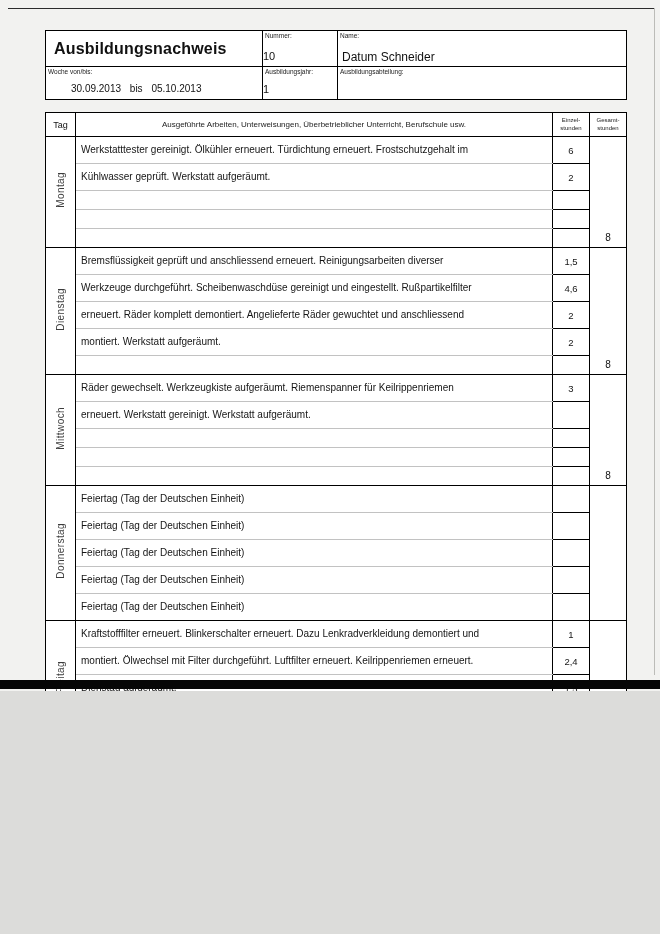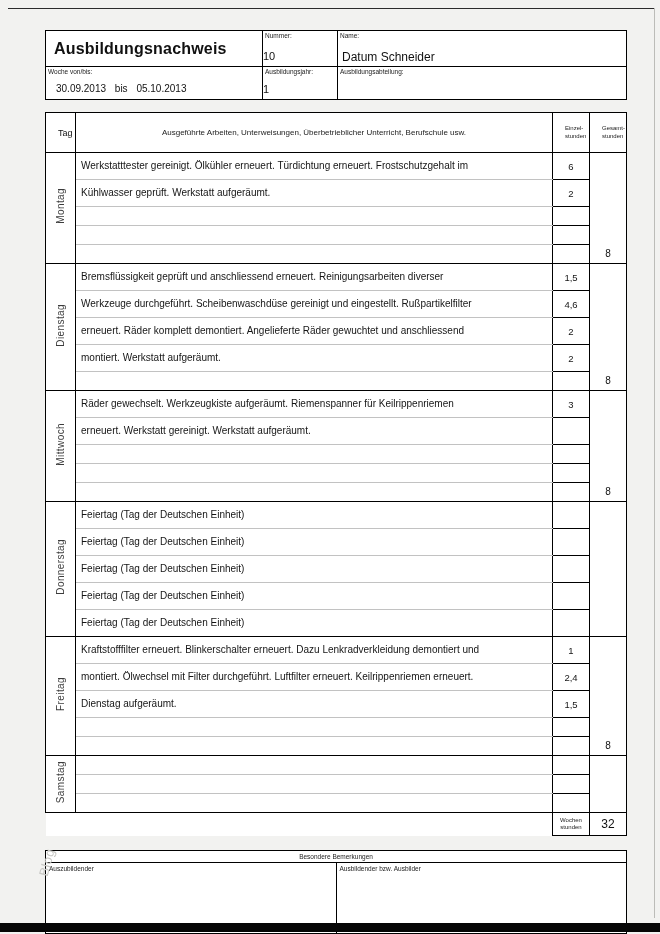--- a/index.html
+++ b/index.html
@@ -2,21 +2,21 @@
 <html><head>
 <meta charset="utf-8">
 <style>
   * { box-sizing: border-box; }
   html, body { margin: 0; padding: 0; }
   body { background: #dcdcda; font-family: "Liberation Sans", "DejaVu Sans", sans-serif; }
 
   .page {
     position: relative;
     width: 660px;
-    height: 934px;
+    height: 691px;
     background: #f2f2f0;
     overflow: hidden;
     color: #111;
   }
 
   
   .scan-top-line { position: absolute; top: 8px; left: 8px; right: 6px; height: 1px; background: #2b2b2b; }
   .scan-right-line { position: absolute; top: 8px; right: 5px; bottom: 16px; width: 1px; background: #bcbcb8; }
   .scan-bottom-bar { position: absolute; left: 0; right: 0; bottom: 2px; height: 9px; background: #060606; }
 
@@ -32,27 +32,27 @@
   }
   .hcell { border-right: 1px solid #000; border-bottom: 1px solid #000; display: flex; flex-direction: column; overflow: hidden; }
   .hcell.col-last { border-right: none; }
   .hcell.row-last { border-bottom: none; }
   .title-cell { justify-content: center; padding-left: 8px; }
   .form-title { font-size: 16px; font-weight: bold; letter-spacing: 0.2px; }
   .small-label { font-size: 6.5px; color: #222; padding: 1px 0 0 2px; line-height: 1.2; }
   .hval { font-size: 11px; }
   .hval.center { text-align: left; }
   .hval.name { font-size: 12px; padding-left: 4px; margin-top: auto; margin-bottom: 2px; }
-  .hval.woche { font-size: 10px; padding-left: 10px; margin-top: auto; margin-bottom: 5px; word-spacing: 6px; }
+  .hval.woche { font-size: 10px; padding-left: 16px; margin-top: auto; margin-bottom: 5px; word-spacing: 6px; margin-left: 9px; }
   .hval.num { margin-top: auto; margin-bottom: 4px; }
 
   
   table.main { width: 582px; border-collapse: collapse; table-layout: fixed; margin-top: 12px; }
   table.main th, table.main td { background: #fff; }
-  thead th { border: 1px solid #000; height: 18px; font-weight: normal; padding: 12px; }
+  thead th { border: 1px solid #000; height: 18px; font-weight: normal; padding: 4px; }
   th.tag-h { font-size: 9px; }
   th.work-h { font-size: 8px; color: #222; }
   th.hours-h { font-size: 6px; line-height: 1.25; white-space: pre-line; color: #222; }
 
   td.day-cell { border: 1px solid #000; text-align: center; vertical-align: middle; padding: 0; }
   .vtext { writing-mode: vertical-rl; transform: rotate(180deg); font-size: 10px; color: #3c3c3c; letter-spacing: 0.4px; display: inline-block; }
 
   td.work-cell {
     border-bottom: 1px solid #c2c2c2;
     height: 19px; line-height: 18px;

